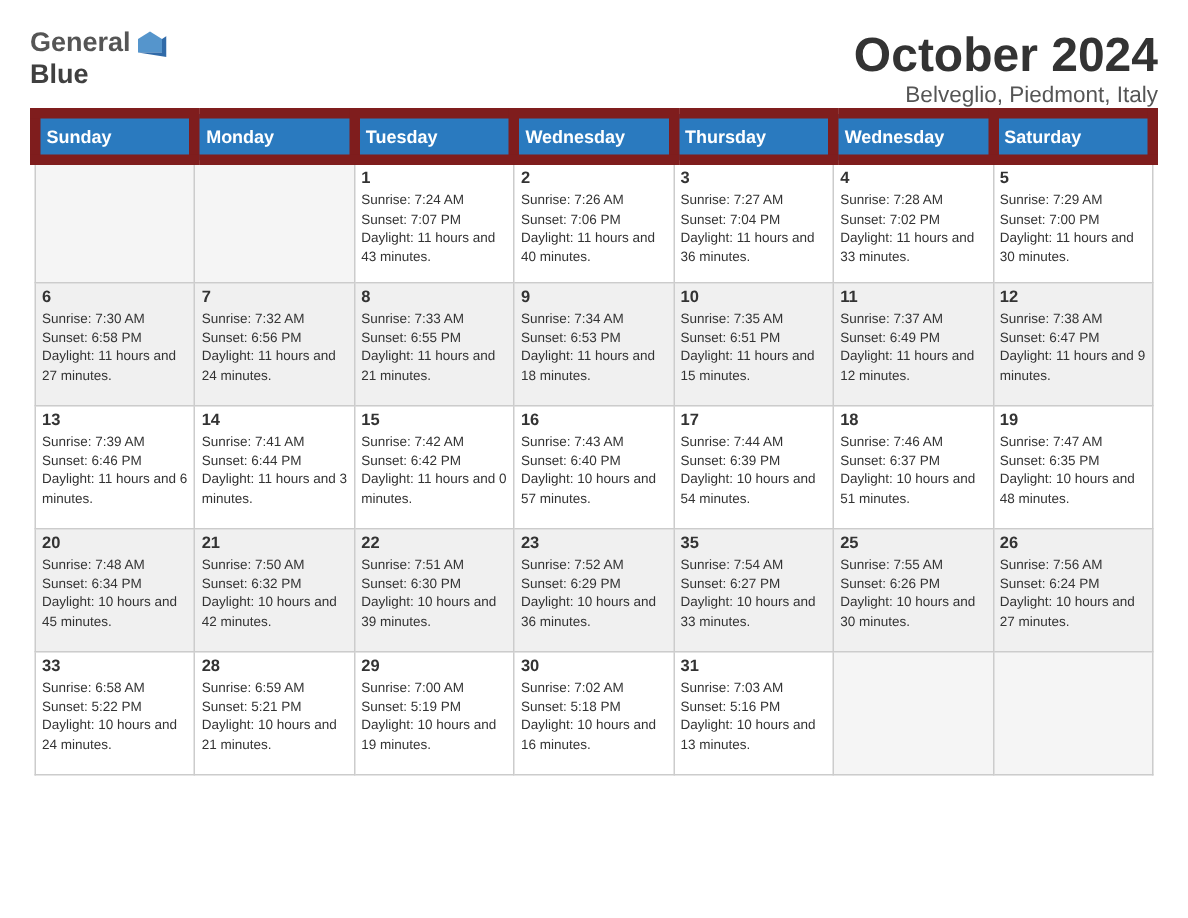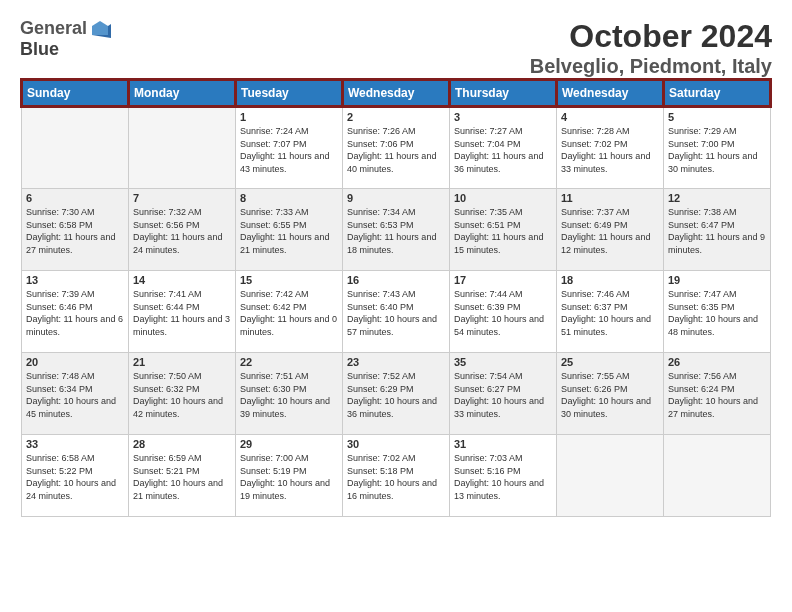--- a/index.html
+++ b/index.html
@@ -37,37 +37,36 @@
     }
     .title-block {
       text-align: right;
     }
     .month-title {
       font-size: 32px;
       font-weight: bold;
       color: #333;
     }
     .location {
-      font-size: 20px;
+      font-size: 15px;
       color: #555;
-      font-weight: bold;
     }
     table {
       width: 100%;
       border-collapse: collapse;
       table-layout: fixed;
     }
     th {
       background-color: #2a7abf;
       color: #fff;
       font-size: 12px;
       font-weight: bold;
       padding: 5px 4px;
       text-align: left;
-      border: 3px solid #7f1d1d;
+      border: 7px solid #7f1d1d;
     }
     td {
       border: 1px solid #ccc;
       vertical-align: top;
       padding: 3px 4px;
       font-size: 9.5px;
       color: #333;
       height: 82px;
       background: #fff;
     }

